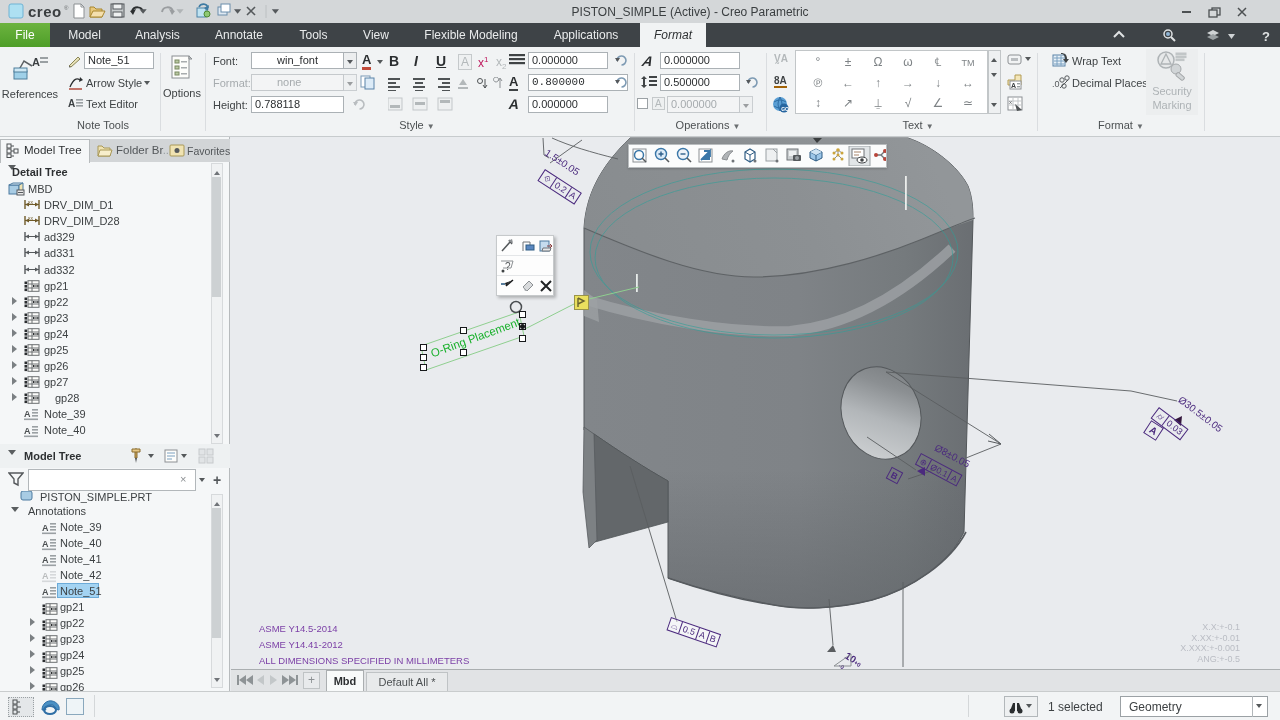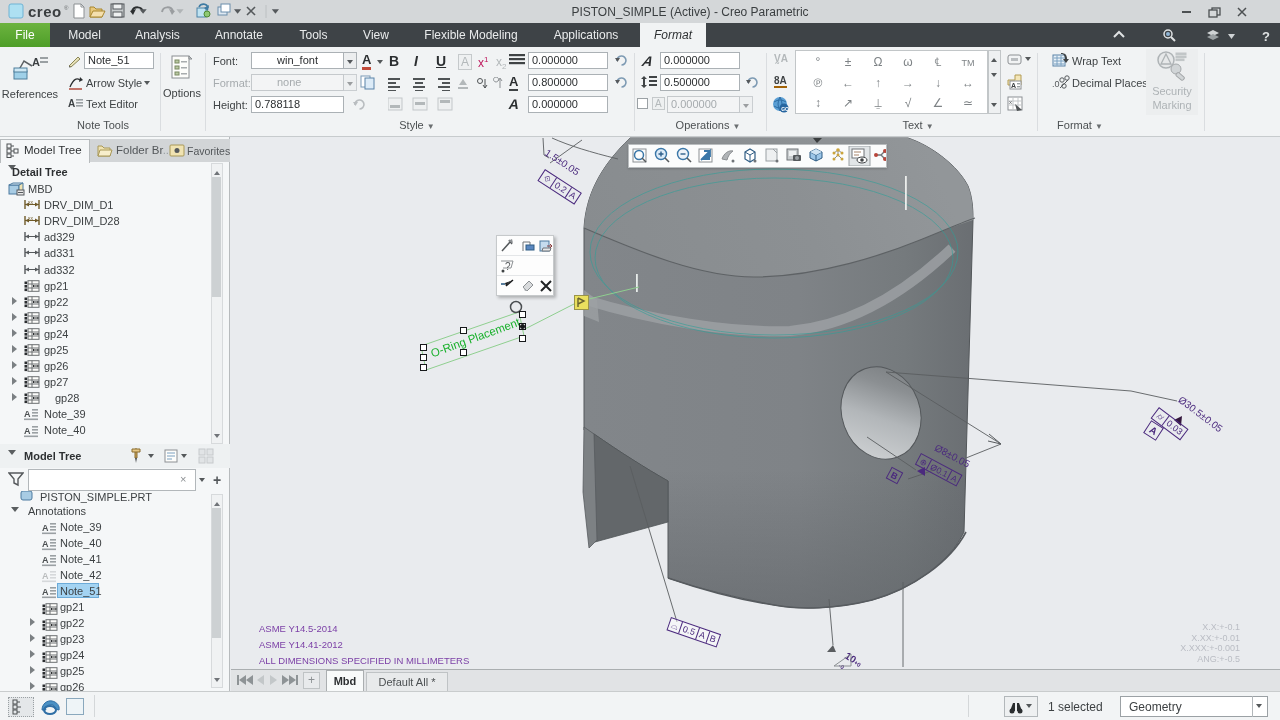--- a/index.html
+++ b/index.html
@@ -261,21 +261,21 @@
       <rect x="0" y="5" width="16" height="2.2"></rect>
       <rect x="0" y="9" width="16" height="2.2"></rect>
     </g>
   </svg>
 <div class="rinput" style="left:528px;top:52px;width:80px;">0.000000</div>
 <svg class="abs" style="left:614px;top:53px;" width="15" height="15" viewBox="0 0 15 15">
     <path d="M3 8 A4.5 4.5 0 1 1 7.5 12" fill="none" stroke="#7d9ab3" stroke-width="1.6"></path>
     <path d="M1 5 L6 5 L3.5 9 Z" fill="#55595c"></path>
   </svg>
 <div class="abs" style="left:509px;top:74px;font-size:13px;font-weight:bold;color:#2b2e30;border-bottom:2px solid #3f4345;line-height:15px;">A</div>
-<div class="rinput" style="left:528px;top:74px;width:80px;">0.800000</div>
+<div class="rinput" style="left:528px;top:74px;width:100px;font-family:Liberation Mono, monospace;">0.800000</div>
 <svg class="abs" style="left:614px;top:75px;" width="15" height="15" viewBox="0 0 15 15">
     <path d="M3 8 A4.5 4.5 0 1 1 7.5 12" fill="none" stroke="#7d9ab3" stroke-width="1.6"></path>
     <path d="M1 5 L6 5 L3.5 9 Z" fill="#55595c"></path>
   </svg>
 <div class="abs" style="left:509px;top:96px;font-size:14px;font-weight:bold;color:#2b2e30;transform:skewX(-12deg);">A</div>
 <div class="rinput" style="left:528px;top:96px;width:80px;">0.000000</div>
 <div class="glabel" style="left:417px;">Style <span class="dd">▼</span></div>
 <div class="gsep" style="left:634px;"></div>
 
 <div class="abs" style="left:643px;top:53px;font-size:14px;font-weight:bold;color:#2b2e30;transform:skewX(-25deg);">A</div>
@@ -359,21 +359,21 @@
   <path d="M10 3 L15 13 L5 13 Z" fill="none" stroke="#9aa0a3" stroke-width="1.3"></path>
   <g stroke="#b3b8ba">
       <rect x="20" y="2" width="10" height="1.6" fill="#b3b8ba"></rect>
       <rect x="20" y="5" width="10" height="1.6" fill="#b3b8ba"></rect>
       <rect x="20" y="8" width="8" height="1.6" fill="#b3b8ba"></rect>
     </g>
   <circle cx="20" cy="18" r="5" fill="#c9cdcf" stroke="#8c9093"></circle>
     <rect x="22" y="21" width="9" height="4" rx="1.5" fill="#c9cdcf" stroke="#8c9093" transform="rotate(40 22 21)"></rect>
 </svg>
 <div class="abs" style="left:1146px;top:84px;width:52px;text-align:center;font-size:11px;color:#aeb3b6;line-height:14px;">Security<br>Marking</div>
-<div class="glabel" style="left:1080px;">Format <span class="dd">▼</span></div>
+<div class="glabel" style="left:1121px;">Format <span class="dd">▼</span></div>
 <div class="gsep" style="left:1204px;"></div>
 
 <div class="abs" id="lpanel"></div>
 <div class="abs" style="left:0;top:139px;width:230px;height:23px;background:#d2d5d7;"></div>
 <div class="abs" style="left:0;top:139px;width:90px;height:24px;background:#f5f7f8;border:1px solid #b7bbbd;border-bottom:none;"></div>
 <svg class="abs" style="left:6px;top:143px;" width="14" height="15" viewBox="0 0 14 15">
     <g fill="none" stroke="#4c5052">
       <rect x="1" y="1" width="4" height="4"></rect>
       <rect x="1" y="6" width="4" height="4"></rect>
       <rect x="1" y="11" width="4" height="3.5"></rect>

